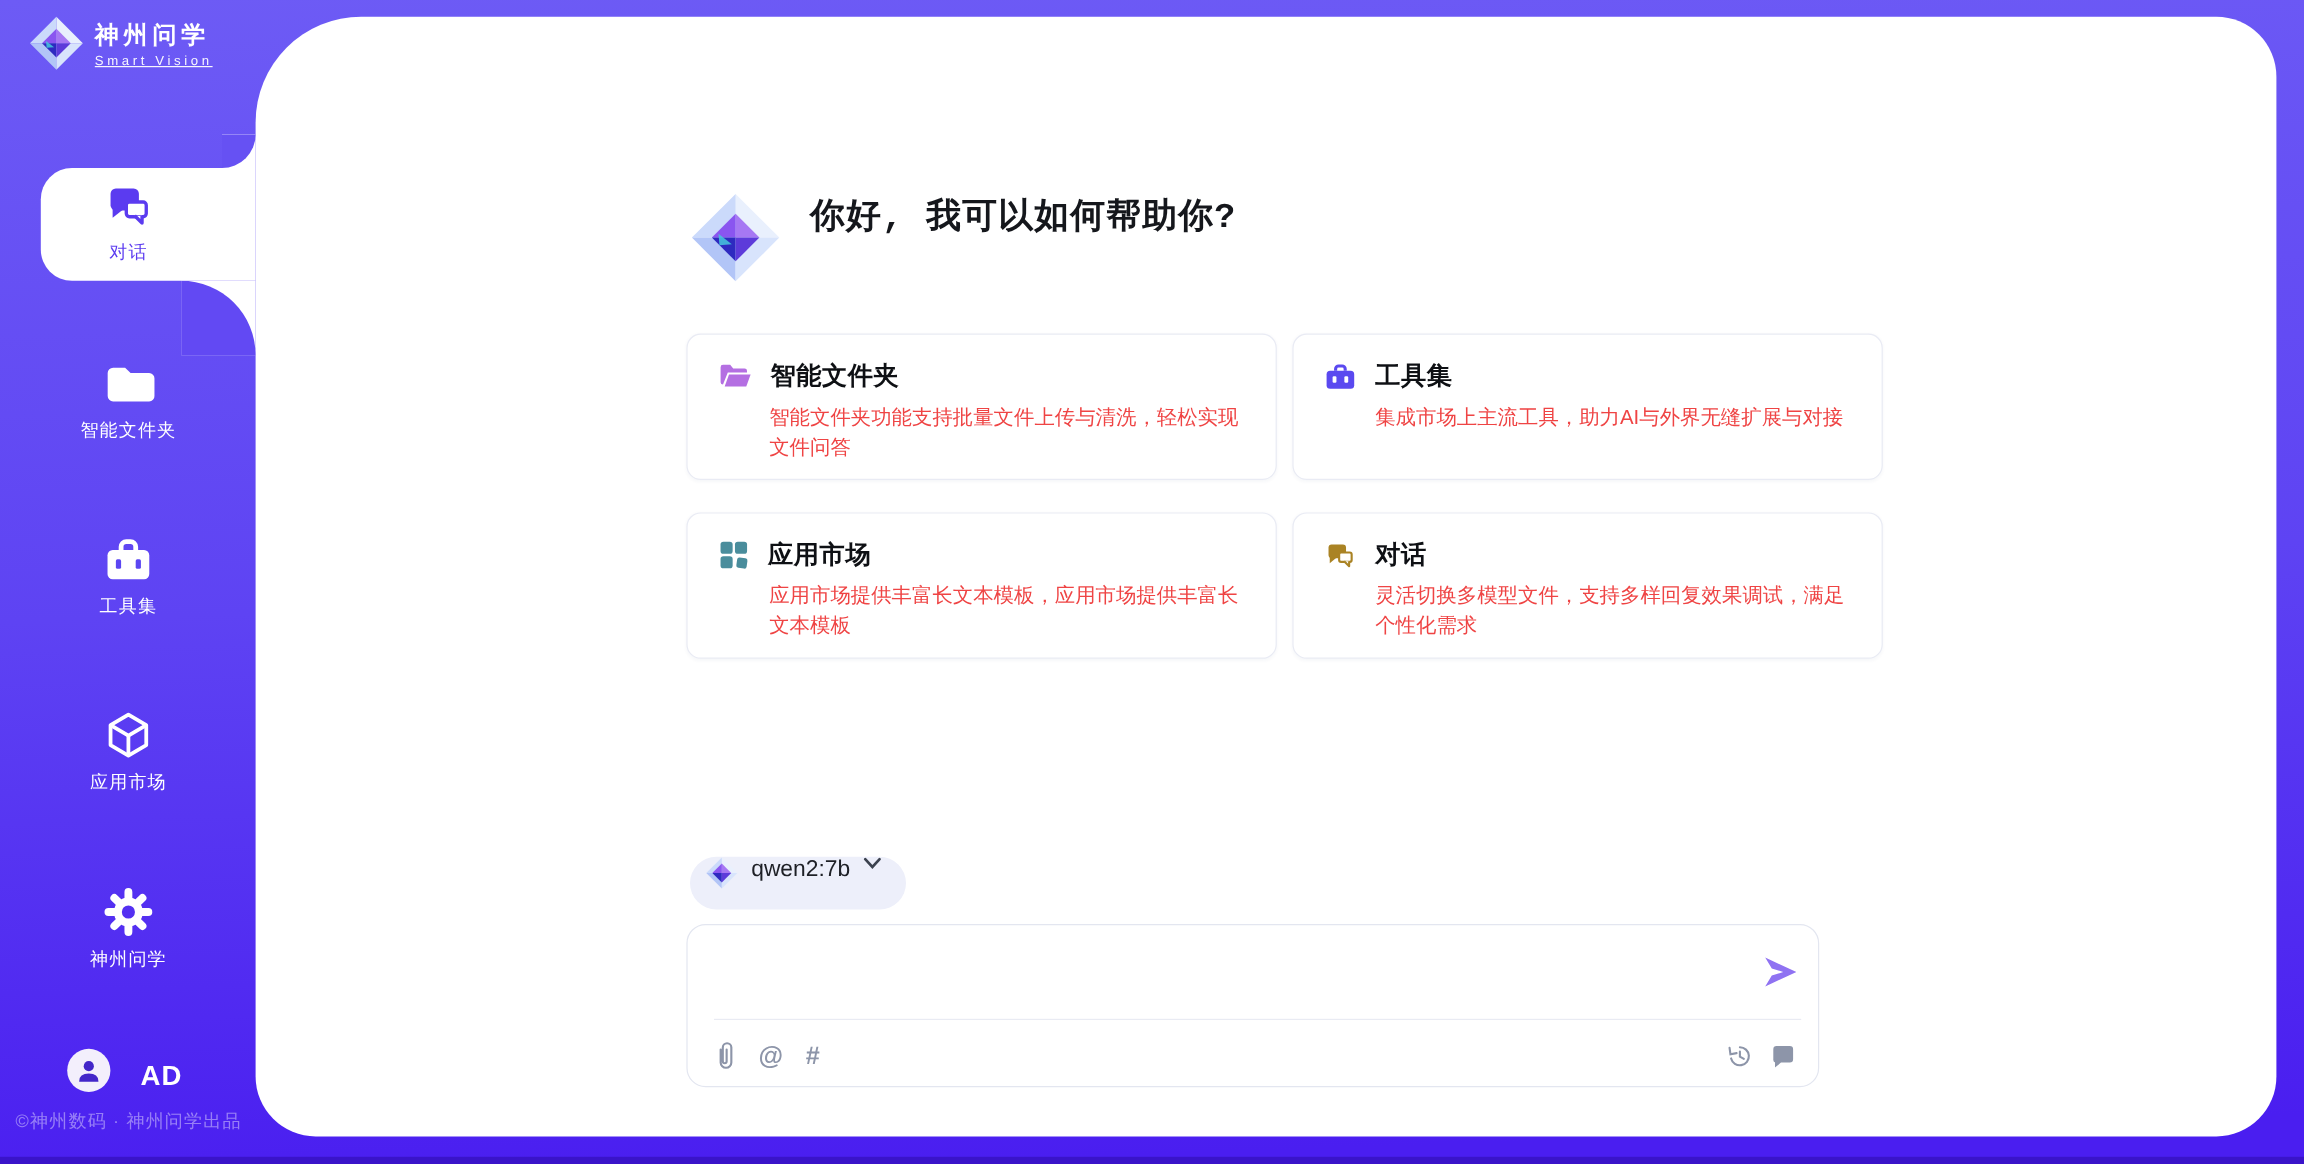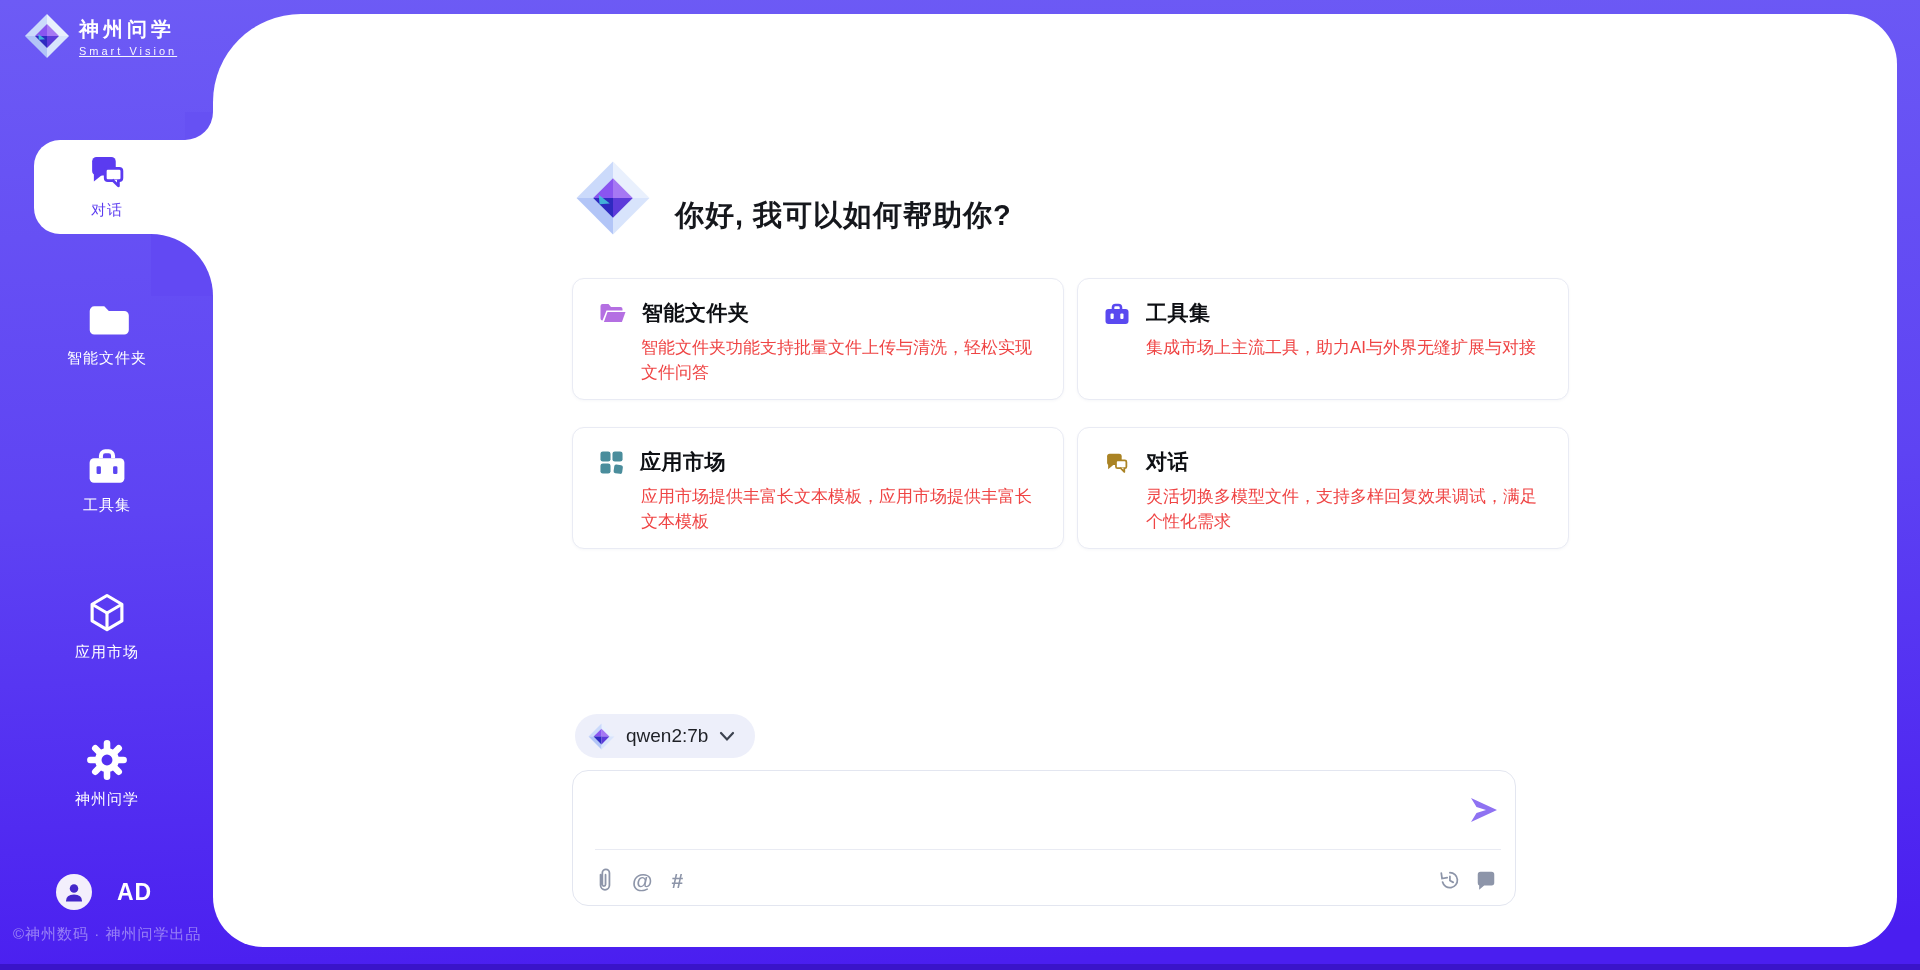--- a/index.html
+++ b/index.html
@@ -26,40 +26,40 @@
   .fillet-top i    { background:#6651f3; border-bottom-right-radius:28px; }
   .fillet-bottom{ left:151px; top:234px; width:62px; height:62px; }
   .fillet-bottom i { background:#6249f3; border-top-right-radius:62px; }
 
   .nav-item { position:absolute; left:34px; width:146px; display:flex; flex-direction:column;
               align-items:center; gap:9px; color:#fff; z-index:4; cursor:pointer; }
   .nav-item .lbl { font-size:15px; letter-spacing:1px; }
   .nav-item.active { color:#5b3bf0; }
   .ni-1 { top:150px; } .ni-2 { top:300px; } .ni-3 { top:447px; } .ni-4 { top:592px; } .ni-5 { top:739px; }
 
-  .user { position:absolute; left:56px; top:874px; display:flex; align-items:center; gap:25px; z-index:4; cursor:pointer; }
+  .user { position:absolute; left:56px; top:874px; display:flex; align-items:flex-end; gap:25px; z-index:4; cursor:pointer; }
   .avatar { width:36px; height:36px; border-radius:50%; background:#f3effc; display:flex;
             align-items:center; justify-content:center; }
   .user .initials { color:#fff; font-size:23px; font-weight:600; letter-spacing:1px; }
   .footer { position:absolute; left:13px; top:925px; color:rgba(255,255,255,.42); font-size:15px;
             letter-spacing:1px; z-index:4; }
 
   
-  .greeting { position:absolute; left:575px; top:160px; display:flex; align-items:flex-end; gap:24px; z-index:5; }
+  .greeting { position:absolute; left:575px; top:160px; display:flex; align-items:flex-start; gap:24px; z-index:5;font-family:Liberation Mono, monospace; }
   .greeting h1 { font-size:29px; font-weight:700; color:#15171c; letter-spacing:1px; }
 
   .cards { position:absolute; left:572px; top:278px; width:948px; display:grid;
            grid-template-columns:1fr 1fr; column-gap:13px; row-gap:27px; z-index:5; }
   .card { background:#fff; border:1px solid #e9ebf4; border-radius:12px; height:122px;
           padding:20px 26px 0 26px; cursor:pointer; box-shadow:0 1px 3px rgba(35,40,90,.04); }
   .card-head { display:flex; align-items:center; gap:16px; }
   .card-title { font-size:21px; font-weight:700; color:#0e1014; letter-spacing:.5px; }
   .card-desc { margin:8px 0 0 42px; width:396px; font-size:17px; line-height:25px; color:#ef4444; }
 
-  .model-pill { position:absolute; left:575px; top:714px; height:44px; display:inline-flex; align-items:center;
+  .model-pill { position:absolute; left:575px; top:714px; height:44px; display:inline-flex; 
                 gap:11px; padding:0 20px 0 13px; background:#edeffa; border-radius:22px; cursor:pointer; z-index:5; }
   .model-pill .model { font-size:19px; color:#1e2026; }
 
   .composer { position:absolute; left:572px; top:770px; width:944px; height:136px; background:#fff;
               border:1.5px solid #e3e6f0; border-radius:16px; z-index:5; }
   .composer input { position:absolute; left:24px; top:17px; width:820px; height:28px; border:none; outline:none;
                     font-size:20px; color:#3a4252; font-family:inherit; background:transparent; }
   .composer input::placeholder { color:#a9b0c2; }
   .send { position:absolute; right:16px; top:25px; cursor:pointer; }
   .composer .divider { position:absolute; left:22px; right:14px; top:78px; border-top:1px solid #e9ebf3; }

